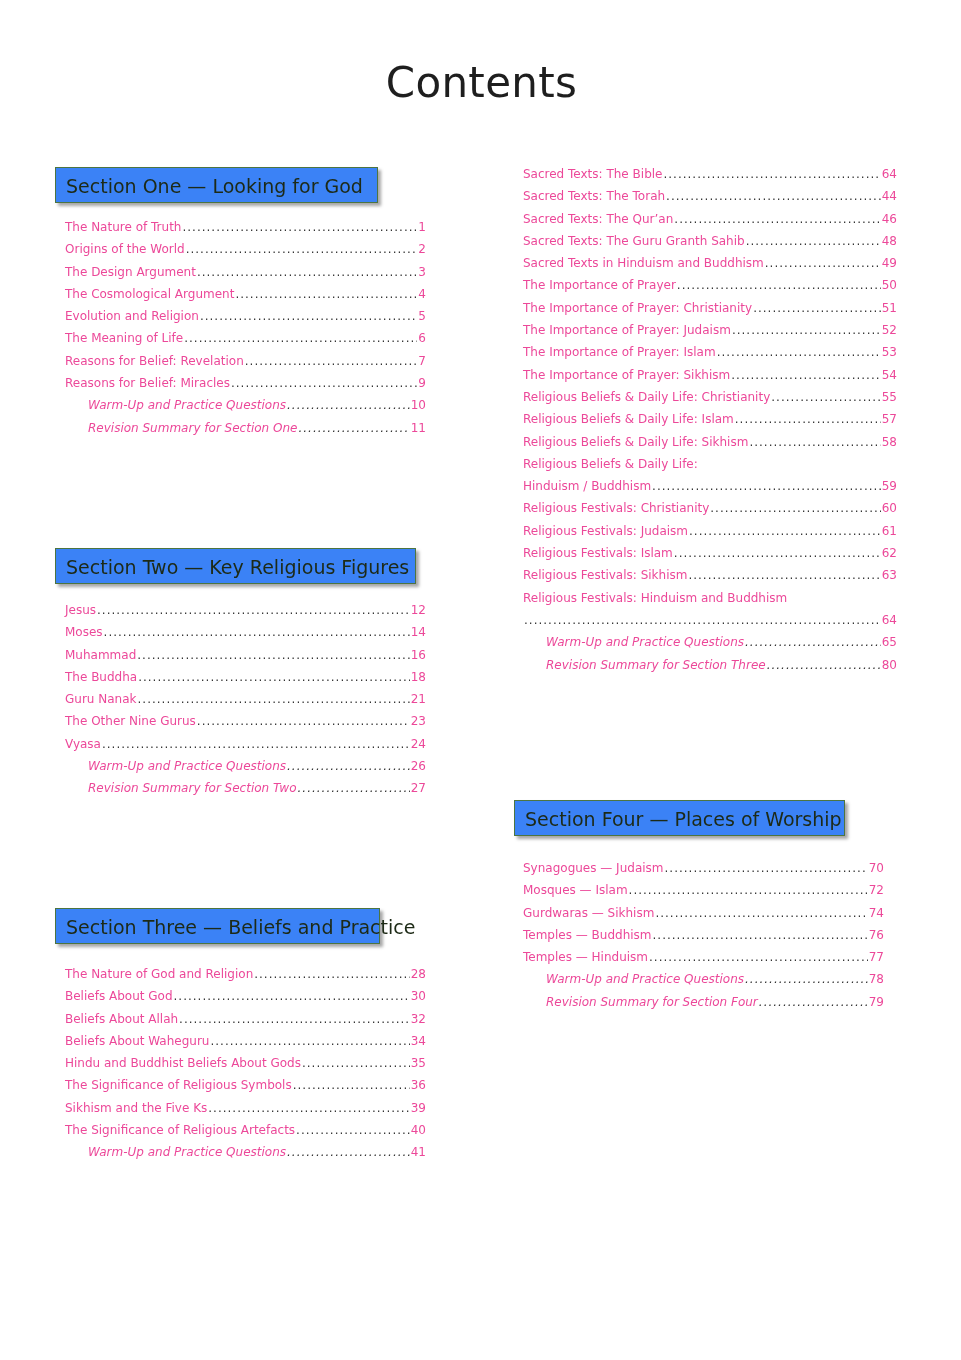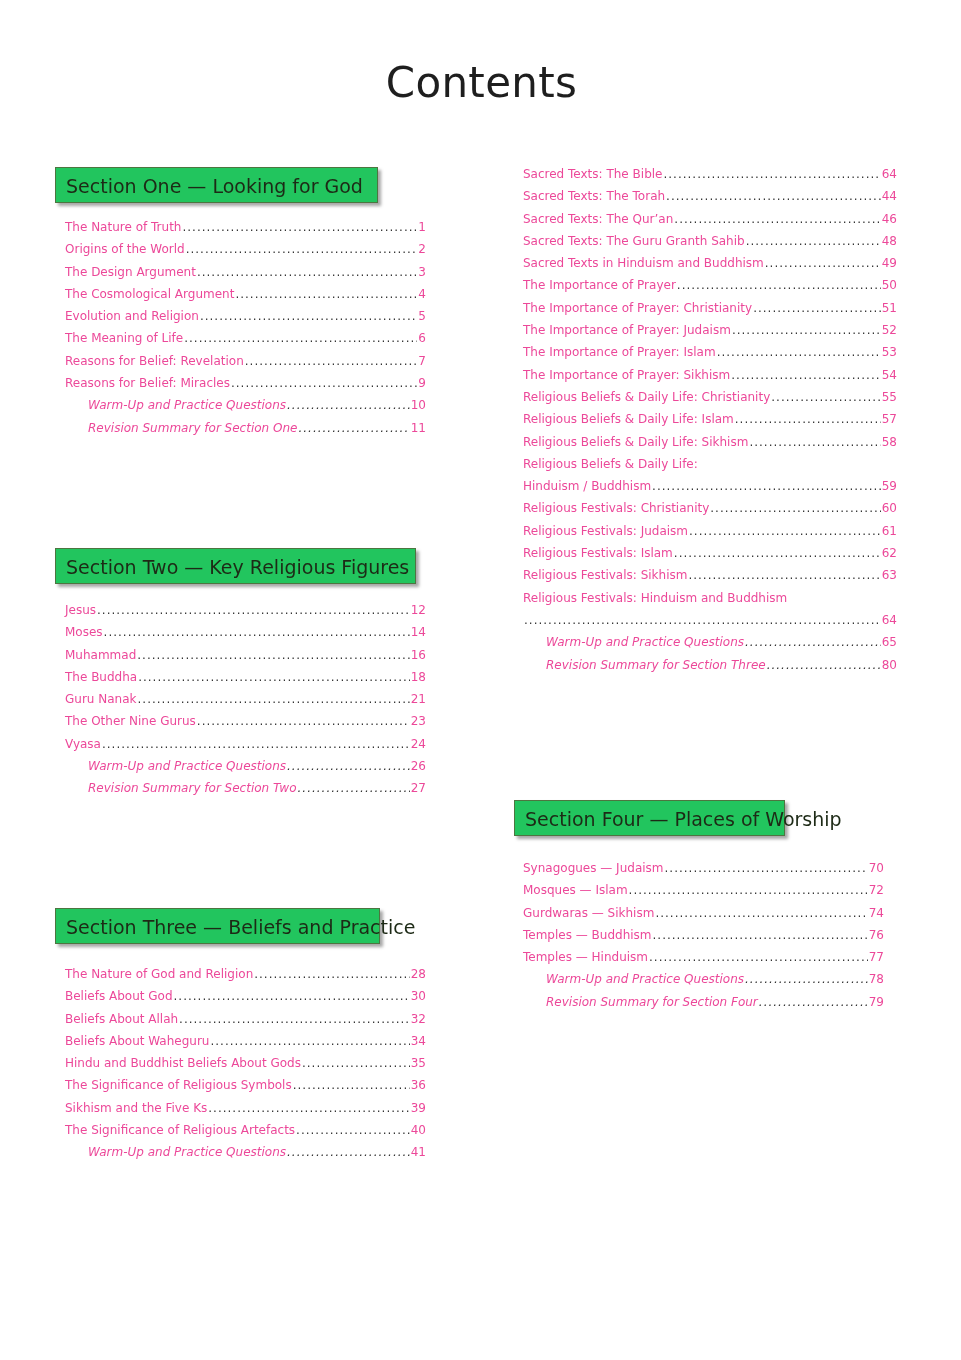--- a/index.html
+++ b/index.html
@@ -31,21 +31,21 @@
     position: absolute;
   }
   .col-left { left: 55px; top: 0; width: 380px; }
   .col-right { left: 514px; top: 0; width: 390px; }
 
   .section-header {
     position: absolute;
     height: 36px;
     line-height: 36px;
     padding: 0 10px;
-    background: #22c55e;
+    background: #3b82f6;
     border: 1px solid #4d7540;
     box-shadow: 3px 3px 3px rgba(0,0,0,0.35);
     font-size: 19px;
     color: #1d2a16;
     white-space: nowrap;
     box-sizing: border-box;
   }
 
   .entries {
     position: absolute;
@@ -358,21 +358,21 @@
         <span class="leader"></span>
         <span class="page">65</span>
       </li>
     <li class="entry sub">
         <span class="title">Revision Summary for Section Three</span>
         <span class="leader"></span>
         <span class="page">80</span>
       </li>
   </ul>
 
-  <div class="section-header" style="left:0; top:800px; width:271px;">Section Four — Places of Worship</div>
+  <div class="section-header" style="left:0; top:800px; width:331px;">Section Four — Places of Worship</div>
   <ul class="entries" style="left:9px; top:857px; width:361px;">
     <li class="entry">
         <span class="title">Synagogues — Judaism</span>
         <span class="leader"></span>
         <span class="page">70</span>
       </li>
     <li class="entry">
         <span class="title">Mosques — Islam</span>
         <span class="leader"></span>
         <span class="page">72</span>

